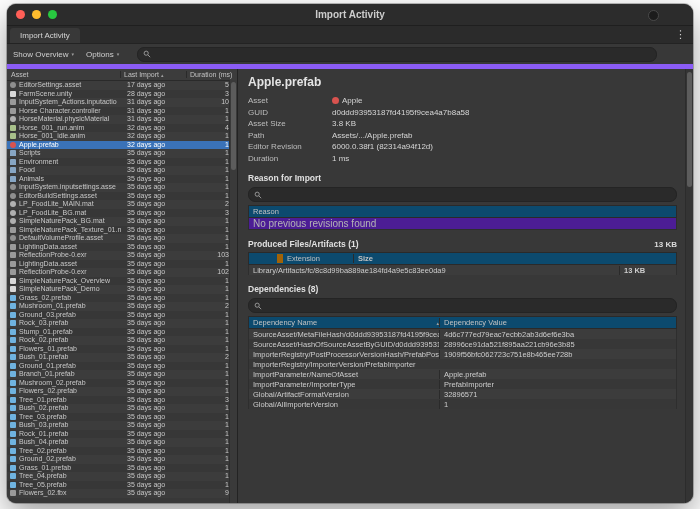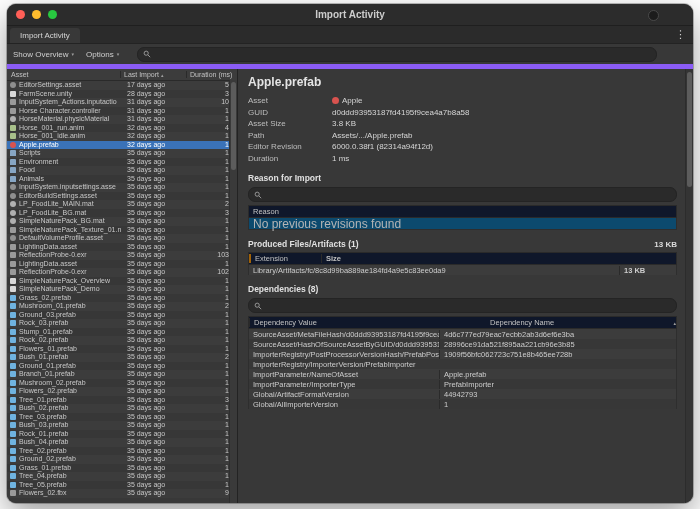--- a/index.html
+++ b/index.html
@@ -56,33 +56,33 @@
   .right{flex:1;position:relative;padding:5px 16px 6px 10px;overflow:hidden;color:#c8c8c8;}
   .rtitle{font-size:12px;font-weight:bold;color:#e4e4e4;margin:1px 0 6px 0;}
   .drow{display:flex;height:11.5px;align-items:center;font-size:8px;}
   .dlabel{width:84px;flex:none;color:#bdbdbd;}
   .dvalue{color:#d6d6d6;white-space:nowrap;overflow:hidden;display:flex;align-items:center;gap:3px;}
   .dicon{display:none;}
   .dicon.icon-apple{display:inline-block;width:7px;height:7px;border-radius:50%;background:#d9534f;flex:none;}
   .section{margin-top:9px;}
   .sec-title{font-weight:bold;font-size:8.5px;color:#e0e0e0;display:flex;justify-content:space-between;align-items:flex-end;}
   .sec-search{margin:4px 0 3px 0;}
-  .theader{display:flex;background:#0f172a;border:1px solid #2a2a2a;height:11px;align-items:center;font-size:7.5px;color:#c2c2c2;}
+  .theader{display:flex;background:#0c4a6e;border:1px solid #2a2a2a;height:11px;align-items:center;font-size:7.5px;color:#c2c2c2;}
   .th{padding-left:4px;display:flex;align-items:center;justify-content:space-between;overflow:hidden;white-space:nowrap;}
   .trow{display:flex;height:10px;align-items:center;font-size:7.5px;color:#cccccc;border-left:1px solid #2e2e2e;border-right:1px solid #2e2e2e;}
   .trows .trow:nth-child(odd){background:#3c3c3c;}
   .trows .trow:nth-child(even){background:#373737;}
   .td{padding-left:4px;white-space:nowrap;overflow:hidden;}
   .col-path{flex:1;}
-  .col-ext{width:66px;flex:none;border-left:2px solid #a16207;}
+  .col-ext{width:66px;flex:none;border-left:6px solid #a16207;margin-left:28px;}
   .col-size{width:52px;flex:none;border-left:1px solid #2a2a2a;font-weight:bold;}
   .col-depname{width:186px;flex:none;}
   .col-depval{flex:1;border-left:1px solid #2a2a2a;}
-  .reason-row{height:11px;display:flex;align-items:center;background:#0c4a6e;border:1px solid #2e2e2e;border-top:none;
-    font-size:12px;color:#b4b4b4;padding-left:4px;}
+  .reason-row{height:11px;display:flex;align-items:center;background:#4c1d95;border:1px solid #2e2e2e;border-top:none;
+    font-size:10px;color:#b4b4b4;padding-left:4px;}
   .size-badge{font-weight:bold;font-size:8px;color:#dcdcdc;}
   .rscroll{position:absolute;right:0;top:0;bottom:0;width:7px;background:#343434;border-left:1px solid #2c2c2c;}
   .rthumb{position:absolute;left:1px;right:1px;top:3px;height:115px;background:#5c5c5c;border-radius:3px;}
 </style>
 </head>
 <body>
 
 <div class="window">
 
   <div class="titlebar">
@@ -577,25 +577,25 @@
           <span>Dependencies (8)</span>
         </div>
         <div class="search sec-search">
           <svg class="mag" width="8" height="8" viewBox="0 0 10 10">
             <circle cx="4" cy="4" r="2.6" fill="none" stroke="#9a9a9a" stroke-width="1.2"></circle>
             <line x1="6" y1="6" x2="9" y2="9" stroke="#9a9a9a" stroke-width="1.2"></line>
           </svg>
           <input value="" style="">
         </div>
         <div class="theader">
-          <div class="th col-depval">Dependency Value</div>
           <div class="th col-depname">
             <span>Dependency Name</span>
             <span class="sortmark">▴</span>
           </div>
+          <div class="th col-depval">Dependency Value</div>
         </div>
         <div class="trows">
 
             <div class="trow">
               <span class="td col-depname">SourceAsset/MetaFileHash/d0ddd93953187fd4195f9cea4a7b8a58</span>
               <span class="td col-depval">4d6c777ed79eac7ecbb2ab3d6ef6e3ba</span>
             </div>
 
             <div class="trow">
               <span class="td col-depname">SourceAsset/HashOfSourceAssetByGUID/d0ddd93953187fd4195f9cea4a7b8a58</span>
@@ -616,21 +616,21 @@
               <span class="td col-depval">Apple.prefab</span>
             </div>
 
             <div class="trow">
               <span class="td col-depname">ImportParameter/ImporterType</span>
               <span class="td col-depval">PrefabImporter</span>
             </div>
 
             <div class="trow">
               <span class="td col-depname">Global/ArtifactFormatVersion</span>
-              <span class="td col-depval">44942793</span>
+              <span class="td col-depval">32896571</span>
             </div>
 
             <div class="trow">
               <span class="td col-depname">Global/AllImporterVersion</span>
               <span class="td col-depval">1</span>
             </div>
           </div>
       </div>
 
       <div class="rscroll">

